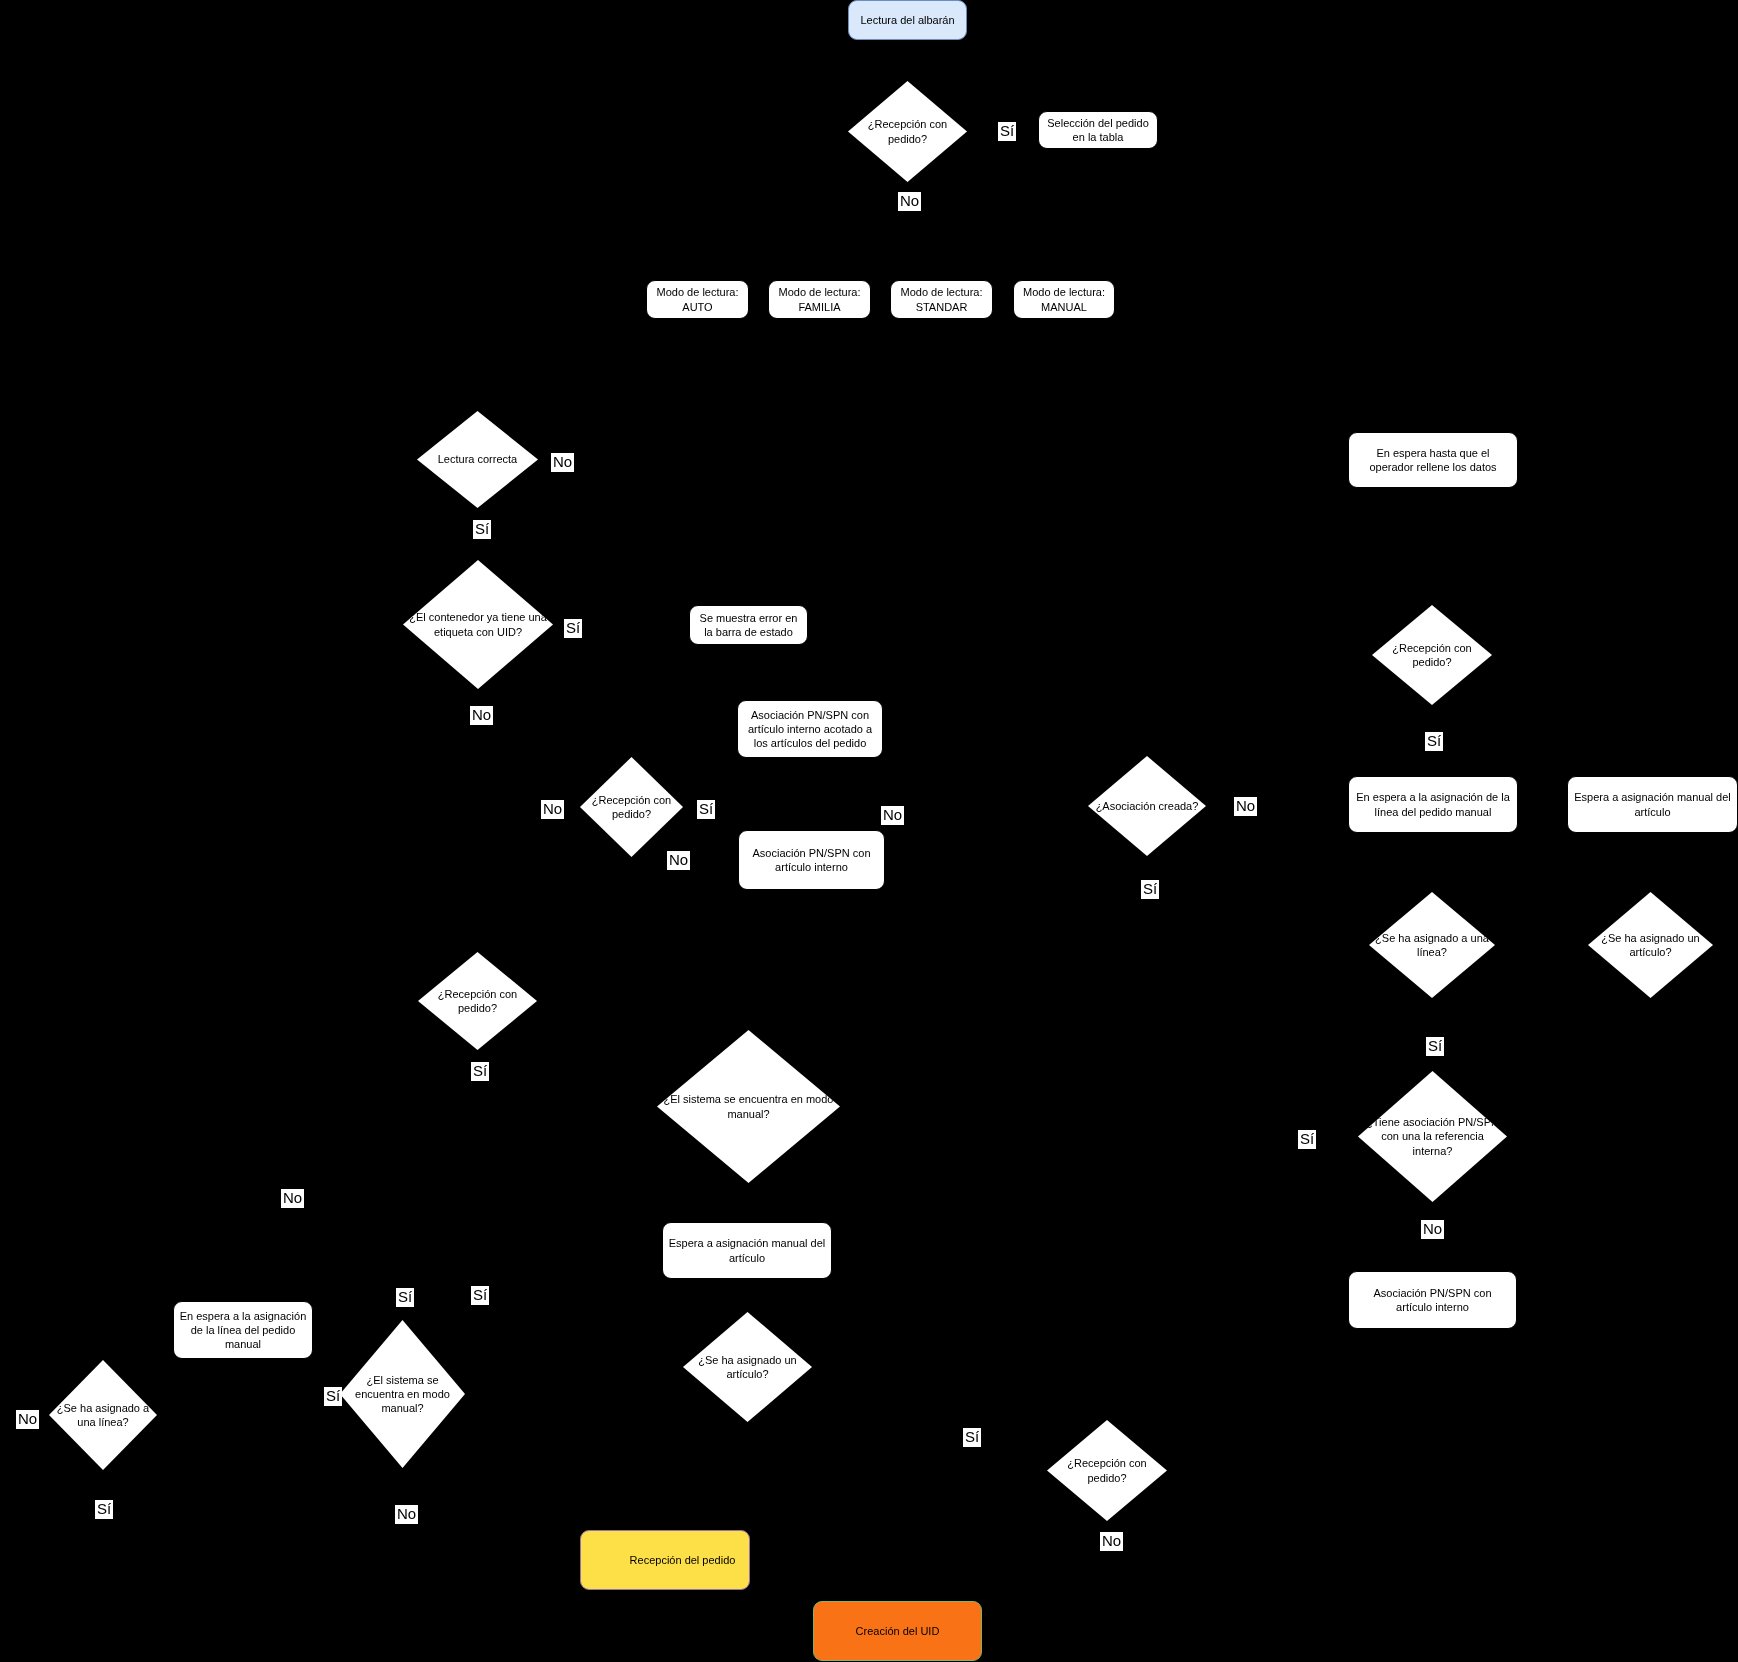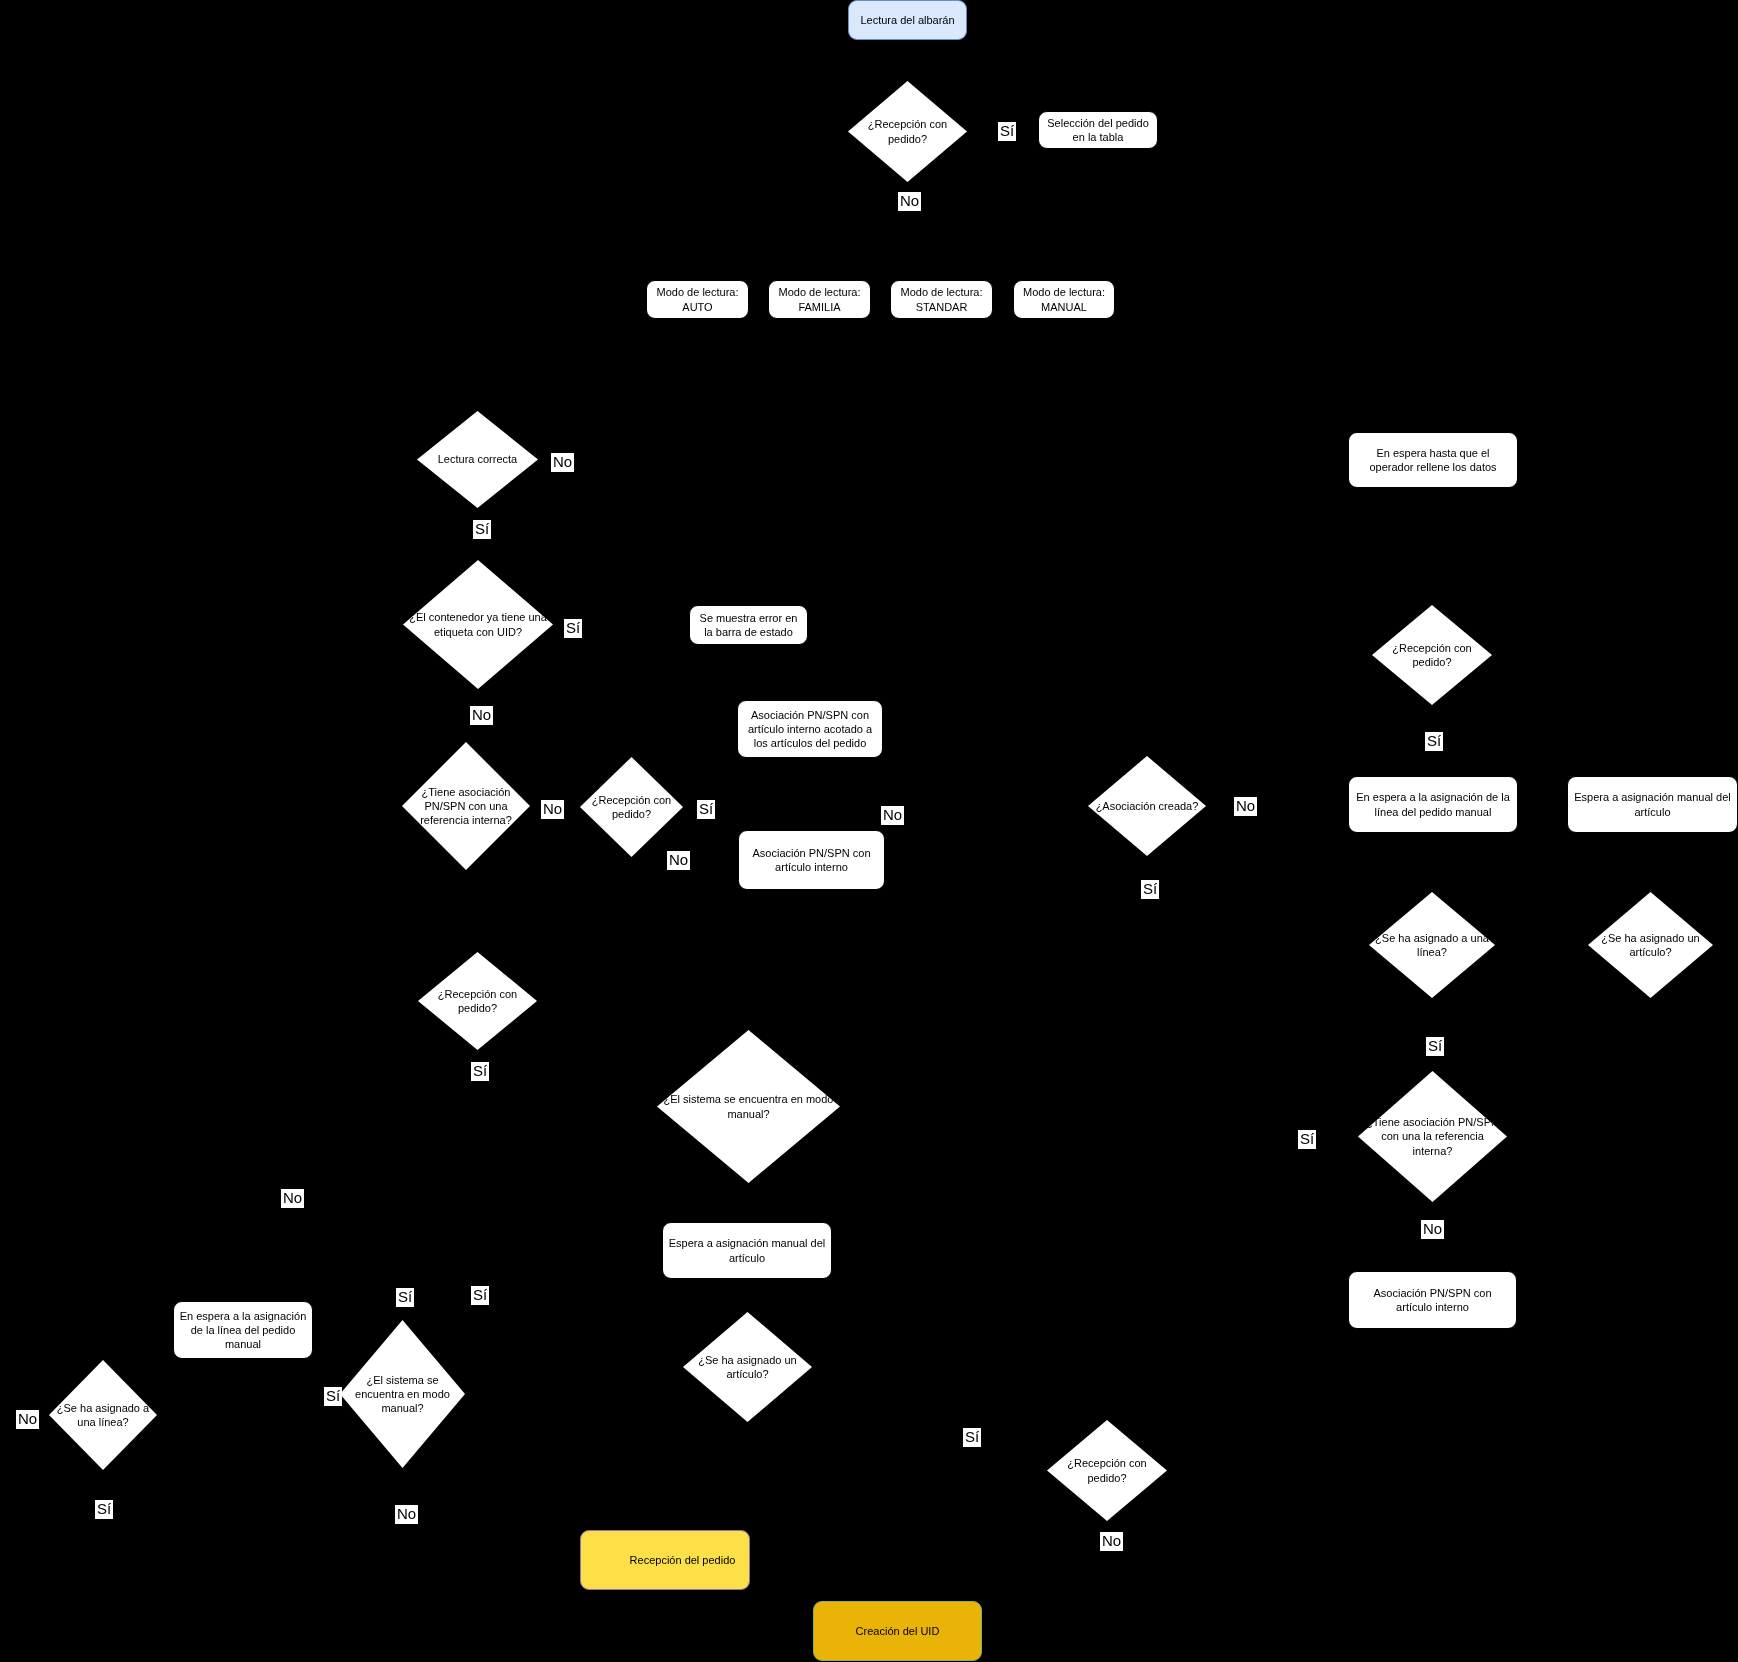--- a/index.html
+++ b/index.html
@@ -40,26 +40,25 @@
   <div class="box" style="left:1348px;top:432px;width:170px;height:56px">En espera hasta que el operador rellene los datos</div>
   <div class="box" style="left:689px;top:605px;width:119px;height:40px">Se muestra error en la barra de estado</div>
   <div class="box" style="left:737px;top:700px;width:146px;height:58px">Asociación PN/SPN con artículo interno acotado a los artículos del pedido</div>
   <div class="box" style="left:738px;top:830px;width:147px;height:60px">Asociación PN/SPN con artículo interno</div>
   <div class="box" style="left:1348px;top:776px;width:170px;height:57px">En espera a la asignación de la línea del pedido manual</div>
   <div class="box" style="left:1567px;top:776px;width:171px;height:57px">Espera a asignación manual del artículo</div>
   <div class="box" style="left:1348px;top:1271px;width:169px;height:58px">Asociación PN/SPN con artículo interno</div>
   <div class="box" style="left:662px;top:1222px;width:170px;height:57px">Espera a asignación manual del artículo</div>
   <div class="box" style="left:173px;top:1301px;width:140px;height:58px">En espera a la asignación de la línea del pedido manual</div>
   <div class="box process" style="left: 580px; top: 1530px; width: 170px; height: 60px; background: #fde047; border-color: rgb(150, 115, 166); padding-left: 40px;">Recepción del pedido</div>
-  <div class="box end" style="left: 813px; top: 1601px; width: 169px; height: 60px; background: #eab308; border-color: rgb(130, 179, 102);">Creación del UID</div>
+  <div class="box end" style="left: 813px; top: 1601px; width: 169px; height: 60px; background: #f97316; border-color: rgb(130, 179, 102);">Creación del UID</div>
 
   <div class="diamond" style="left:848px;top:81px;width:119px;height:101px">¿Recepción con pedido?</div>
   <div class="diamond" style="left:417px;top:411px;width:121px;height:97px">Lectura correcta</div>
   <div class="diamond" style="left:403px;top:560px;width:150px;height:129px">¿El contenedor ya tiene una etiqueta con UID?</div>
-  <div class="diamond" style="left:402px;top:742px;width:128px;height:128px">¿Tiene asociación PN/SPN con una referencia interna?</div>
   <div class="diamond" style="left:580px;top:757px;width:103px;height:100px">¿Recepción con pedido?</div>
   <div class="diamond" style="left:1088px;top:756px;width:118px;height:100px">¿Asociación creada?</div>
   <div class="diamond" style="left:1372px;top:605px;width:120px;height:100px">¿Recepción con pedido?</div>
   <div class="diamond" style="left:1369px;top:892px;width:126px;height:106px">¿Se ha asignado a una línea?</div>
   <div class="diamond" style="left:1588px;top:892px;width:125px;height:106px">¿Se ha asignado un artículo?</div>
   <div class="diamond" style="left:1358px;top:1071px;width:149px;height:131px">¿Tiene asociación PN/SPN con una la referencia interna?</div>
   <div class="diamond" style="left:418px;top:952px;width:119px;height:98px">¿Recepción con pedido?</div>
   <div class="diamond" style="left:657px;top:1030px;width:183px;height:153px">¿El sistema se encuentra en modo manual?</div>
   <div class="diamond" style="left:683px;top:1312px;width:129px;height:110px">¿Se ha asignado un artículo?</div>
   <div class="diamond" style="left:49px;top:1360px;width:108px;height:110px">¿Se ha asignado a una línea?</div>

